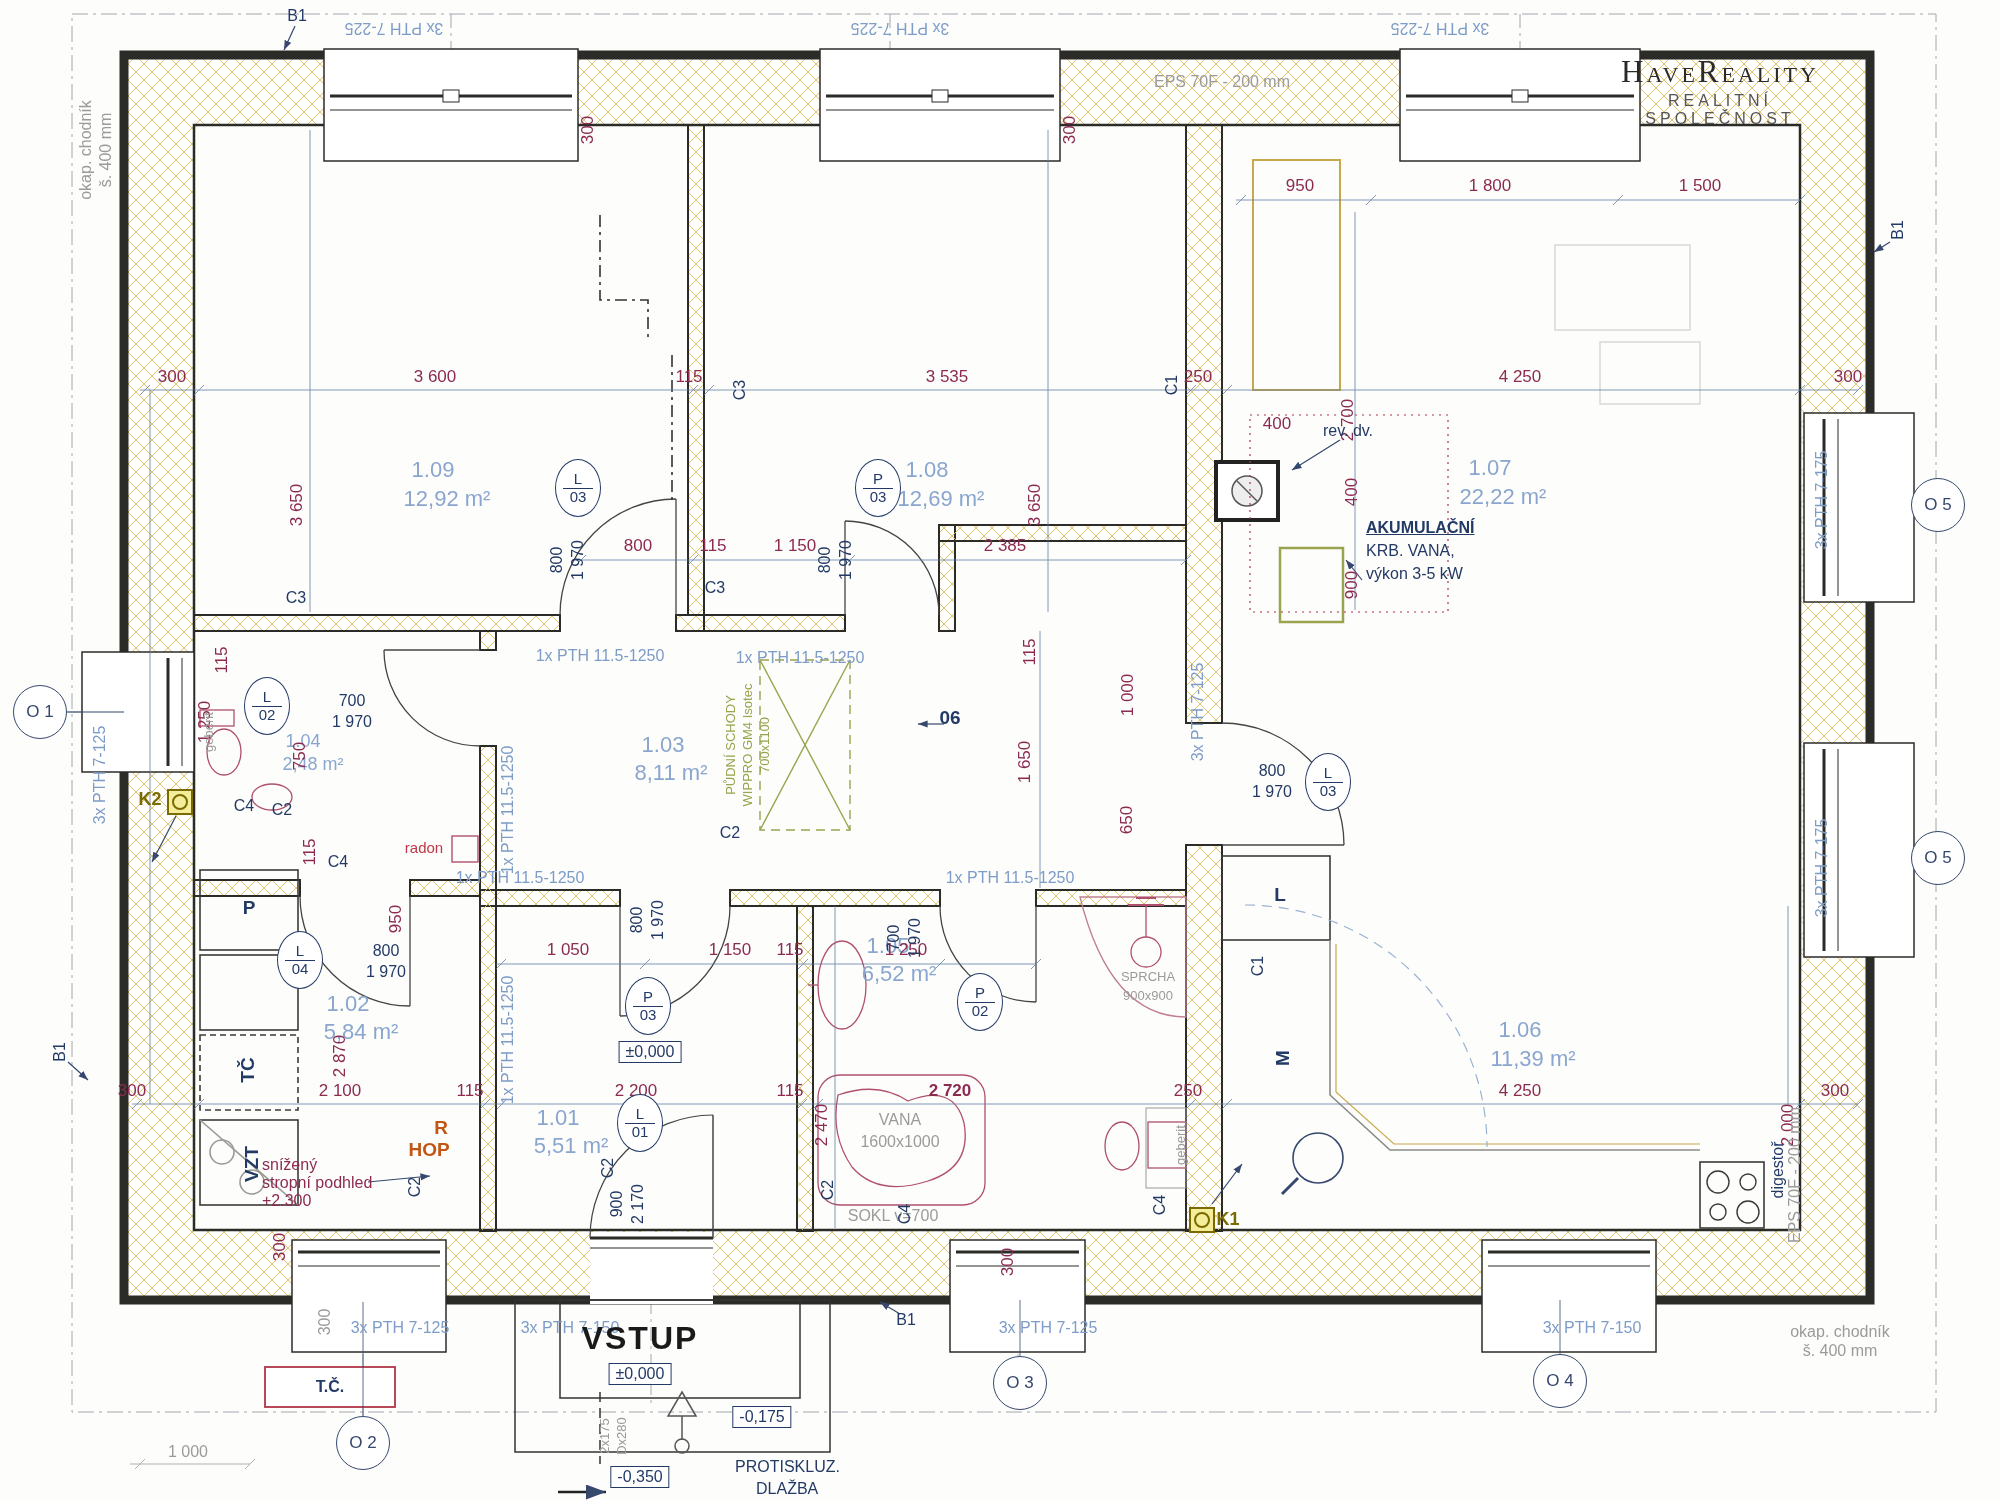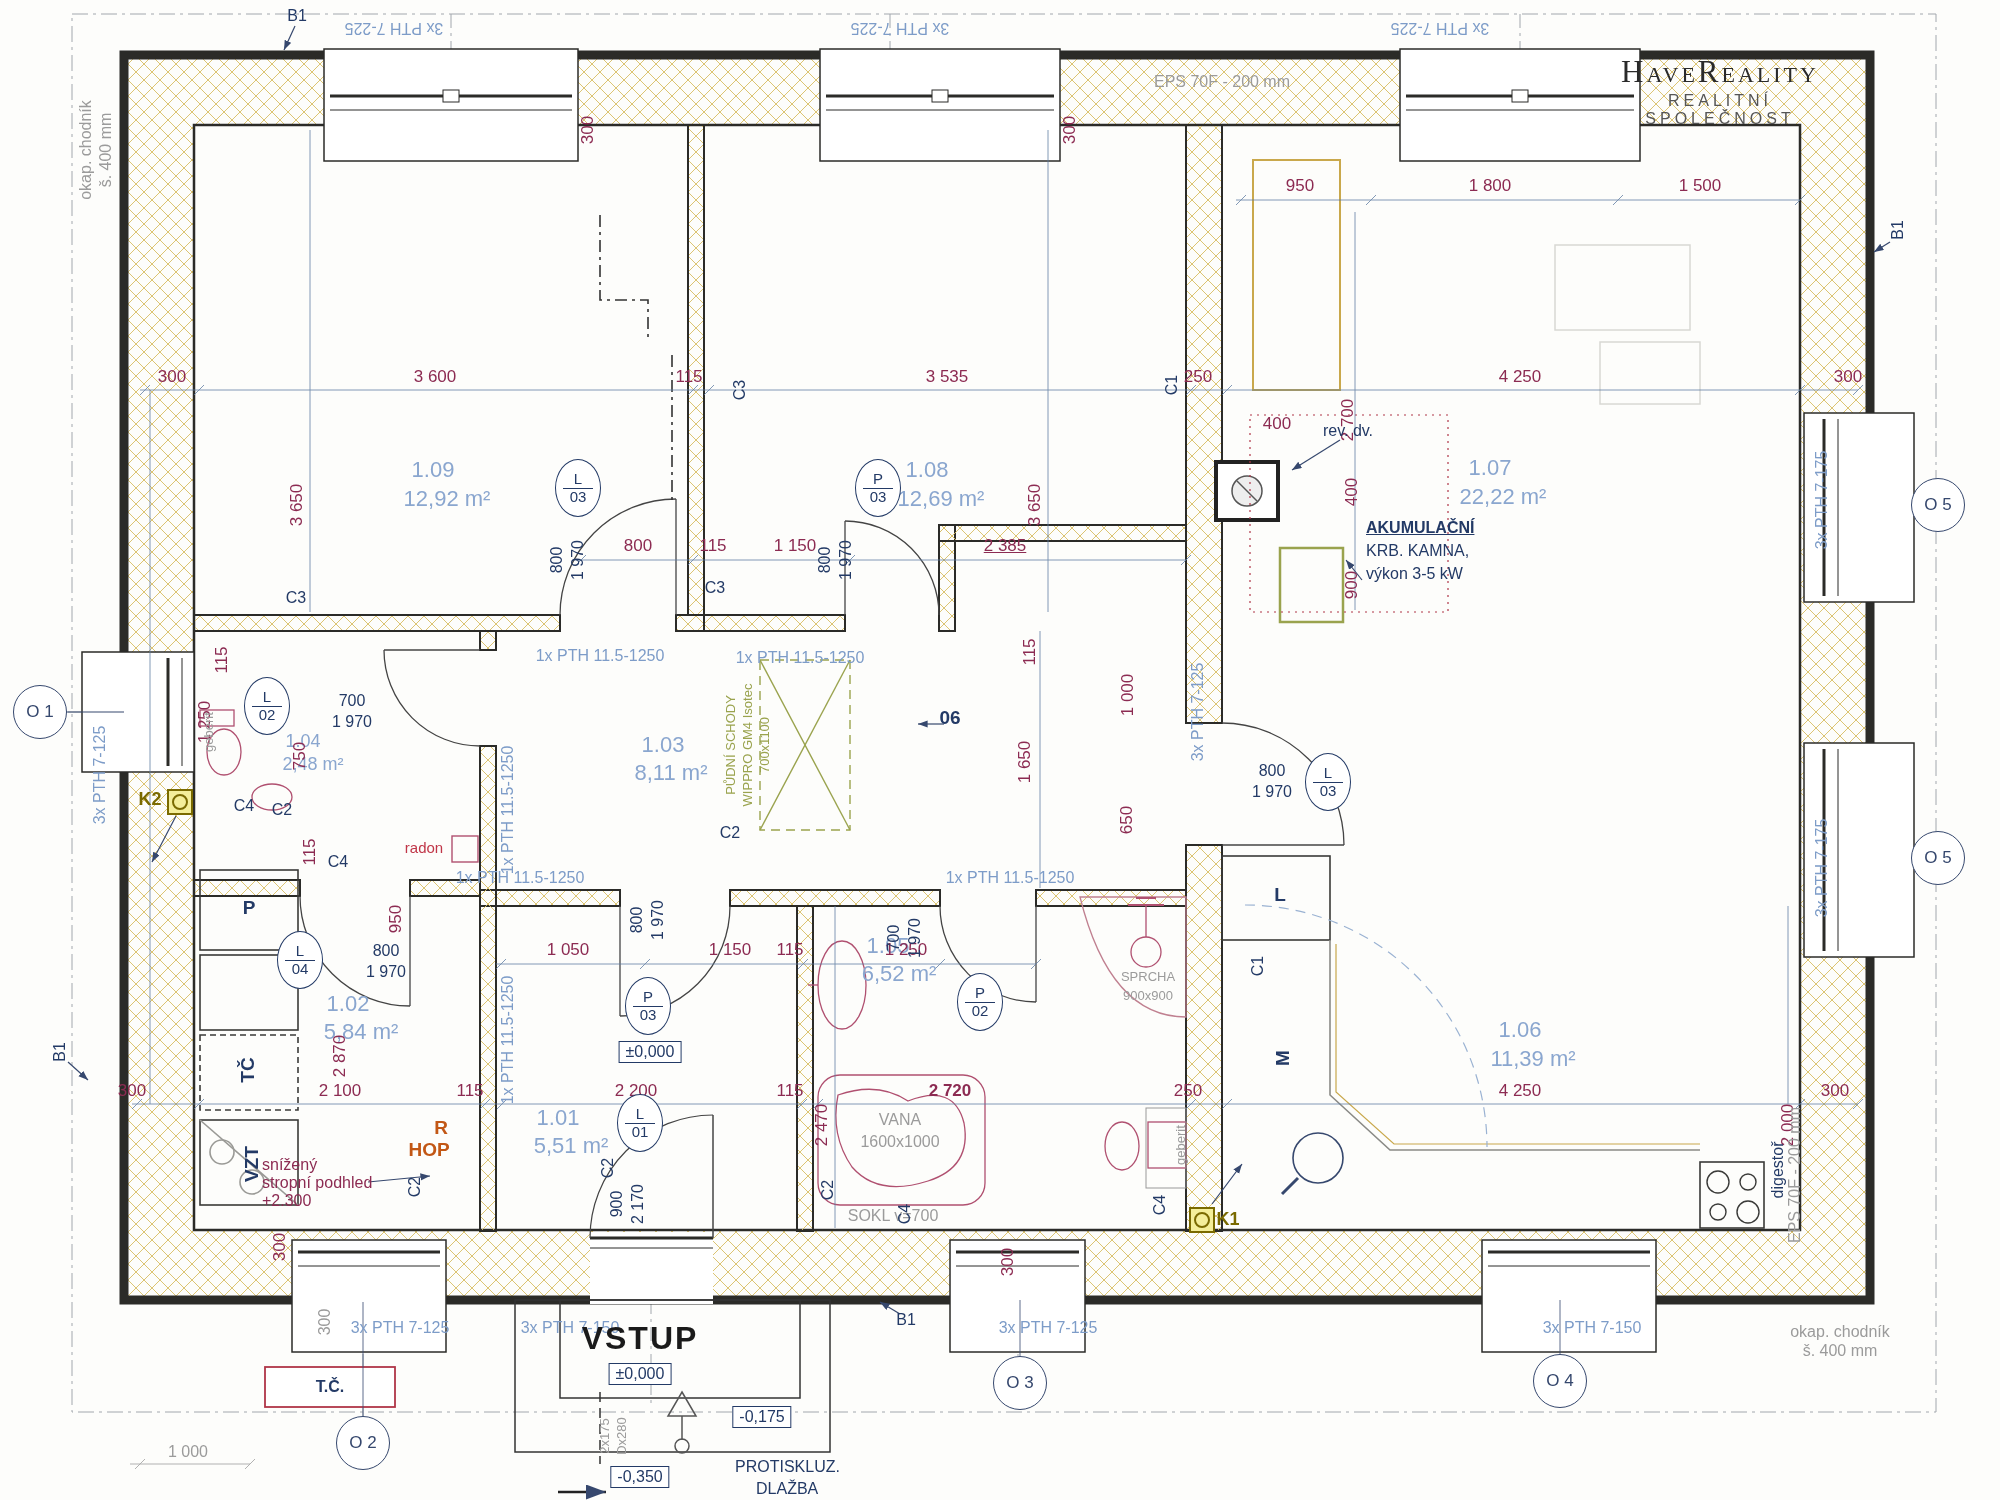--- a/index.html
+++ b/index.html
@@ -329,21 +329,21 @@
       <div class="ann dim" style="left: 947px; top: 377px; transform: translate(-50%, -50%);">3 535</div>
       <div class="ann dim" style="left: 1198px; top: 377px; transform: translate(-50%, -50%);">250</div>
       <div class="ann dim" style="left: 1520px; top: 377px; transform: translate(-50%, -50%);">4 250</div>
       <div class="ann dim" style="left: 1848px; top: 377px; transform: translate(-50%, -50%);">300</div>
       <div class="ann dim" style="left: 1300px; top: 186px; transform: translate(-50%, -50%);">950</div>
       <div class="ann dim" style="left: 1490px; top: 186px; transform: translate(-50%, -50%);">1 800</div>
       <div class="ann dim" style="left: 1700px; top: 186px; transform: translate(-50%, -50%);">1 500</div>
       <div class="ann dim" style="left: 638px; top: 546px; transform: translate(-50%, -50%);">800</div>
       <div class="ann dim" style="left: 713px; top: 546px; transform: translate(-50%, -50%);">115</div>
       <div class="ann dim" style="left: 795px; top: 546px; transform: translate(-50%, -50%);">1 150</div>
-      <div class="ann dim" style="left: 1005px; top: 546px; transform: translate(-50%, -50%); text-decoration: underline;">2 385</div>
+      <div class="ann dim" style="left: 1005px; top: 546px; transform: translate(-50%, -50%);">2 385</div>
       <div class="ann dim" style="left: 568px; top: 950px; transform: translate(-50%, -50%);">1 050</div>
       <div class="ann dim" style="left: 730px; top: 950px; transform: translate(-50%, -50%);">1 150</div>
       <div class="ann dim" style="left: 790px; top: 950px; transform: translate(-50%, -50%);">115</div>
       <div class="ann dim" style="left: 906px; top: 950px; transform: translate(-50%, -50%);">1 250</div>
       <div class="ann dim" style="left: 1277px; top: 424px; transform: translate(-50%, -50%);">400</div>
       <div class="ann dim" style="left: 132px; top: 1091px; transform: translate(-50%, -50%);">300</div>
       <div class="ann dim" style="left: 340px; top: 1091px; transform: translate(-50%, -50%);">2 100</div>
       <div class="ann dim" style="left: 470px; top: 1091px; transform: translate(-50%, -50%);">115</div>
       <div class="ann dim" style="left: 636px; top: 1091px; transform: translate(-50%, -50%);">2 200</div>
       <div class="ann dim" style="left: 790px; top: 1091px; transform: translate(-50%, -50%);">115</div>
@@ -403,21 +403,21 @@
       <div class="ann blue" style="left: 100px; top: 775px; transform: translate(-50%, -50%) rotate(-90deg);">3x PTH 7-125</div>
       <div class="ann blue" style="left: 1198px; top: 712px; transform: translate(-50%, -50%) rotate(-90deg);">3x PTH 7-125</div>
       <div class="ann blue" style="left: 1822px; top: 500px; transform: translate(-50%, -50%) rotate(-90deg);">3x PTH 7-175</div>
       <div class="ann blue" style="left: 1822px; top: 868px; transform: translate(-50%, -50%) rotate(-90deg);">3x PTH 7-175</div>
       <div class="ann blue" style="left: 400px; top: 1328px; transform: translate(-50%, -50%);">3x PTH 7-125</div>
       <div class="ann blue" style="left: 570px; top: 1328px; transform: translate(-50%, -50%);">3x PTH 7-150</div>
       <div class="ann blue" style="left: 1048px; top: 1328px; transform: translate(-50%, -50%);">3x PTH 7-125</div>
       <div class="ann blue" style="left: 1592px; top: 1328px; transform: translate(-50%, -50%);">3x PTH 7-150</div>
       <div class="ann grey" style="left: 1795px; top: 1175px; transform: translate(-50%, -50%) rotate(-90deg);">EPS 70F - 200 mm</div>
       <div class="ann navy b u" style="left: 1366px; top: 528px; transform: translate(0px, -50%);">AKUMULAČNÍ</div>
-      <div class="ann navy" style="left: 1366px; top: 551px; transform: translate(0px, -50%);">KRB. KAMNA,</div>
+      <div class="ann navy" style="left: 1366px; top: 551px; transform: translate(0px, -50%);">KRB. VANA,</div>
       <div class="ann navy" style="left: 1366px; top: 574px; transform: translate(0px, -50%);">výkon 3-5 kW</div>
       <div class="ann navy" style="left: 1348px; top: 431px; transform: translate(-50%, -50%);">rev. dv.</div>
       <div class="ann grey" style="left: 86px; top: 150px; transform: translate(-50%, -50%) rotate(-90deg);">okap. chodník</div>
       <div class="ann grey" style="left: 106px; top: 150px; transform: translate(-50%, -50%) rotate(-90deg);">š. 400 mm</div>
       <div class="ann grey" style="left: 1840px; top: 1332px; transform: translate(-50%, -50%);">okap. chodník</div>
       <div class="ann grey" style="left: 1840px; top: 1351px; transform: translate(-50%, -50%);">š. 400 mm</div>
       <div class="ann grey" style="left: 900px; top: 1120px; transform: translate(-50%, -50%);">VANA</div>
       <div class="ann grey" style="left: 900px; top: 1142px; transform: translate(-50%, -50%);">1600x1000</div>
       <div class="ann grey" style="left: 893px; top: 1216px; transform: translate(-50%, -50%);">SOKL v=700</div>
       <div class="ann greys" style="left: 1148px; top: 976px; transform: translate(-50%, -50%);">SPRCHA</div>

